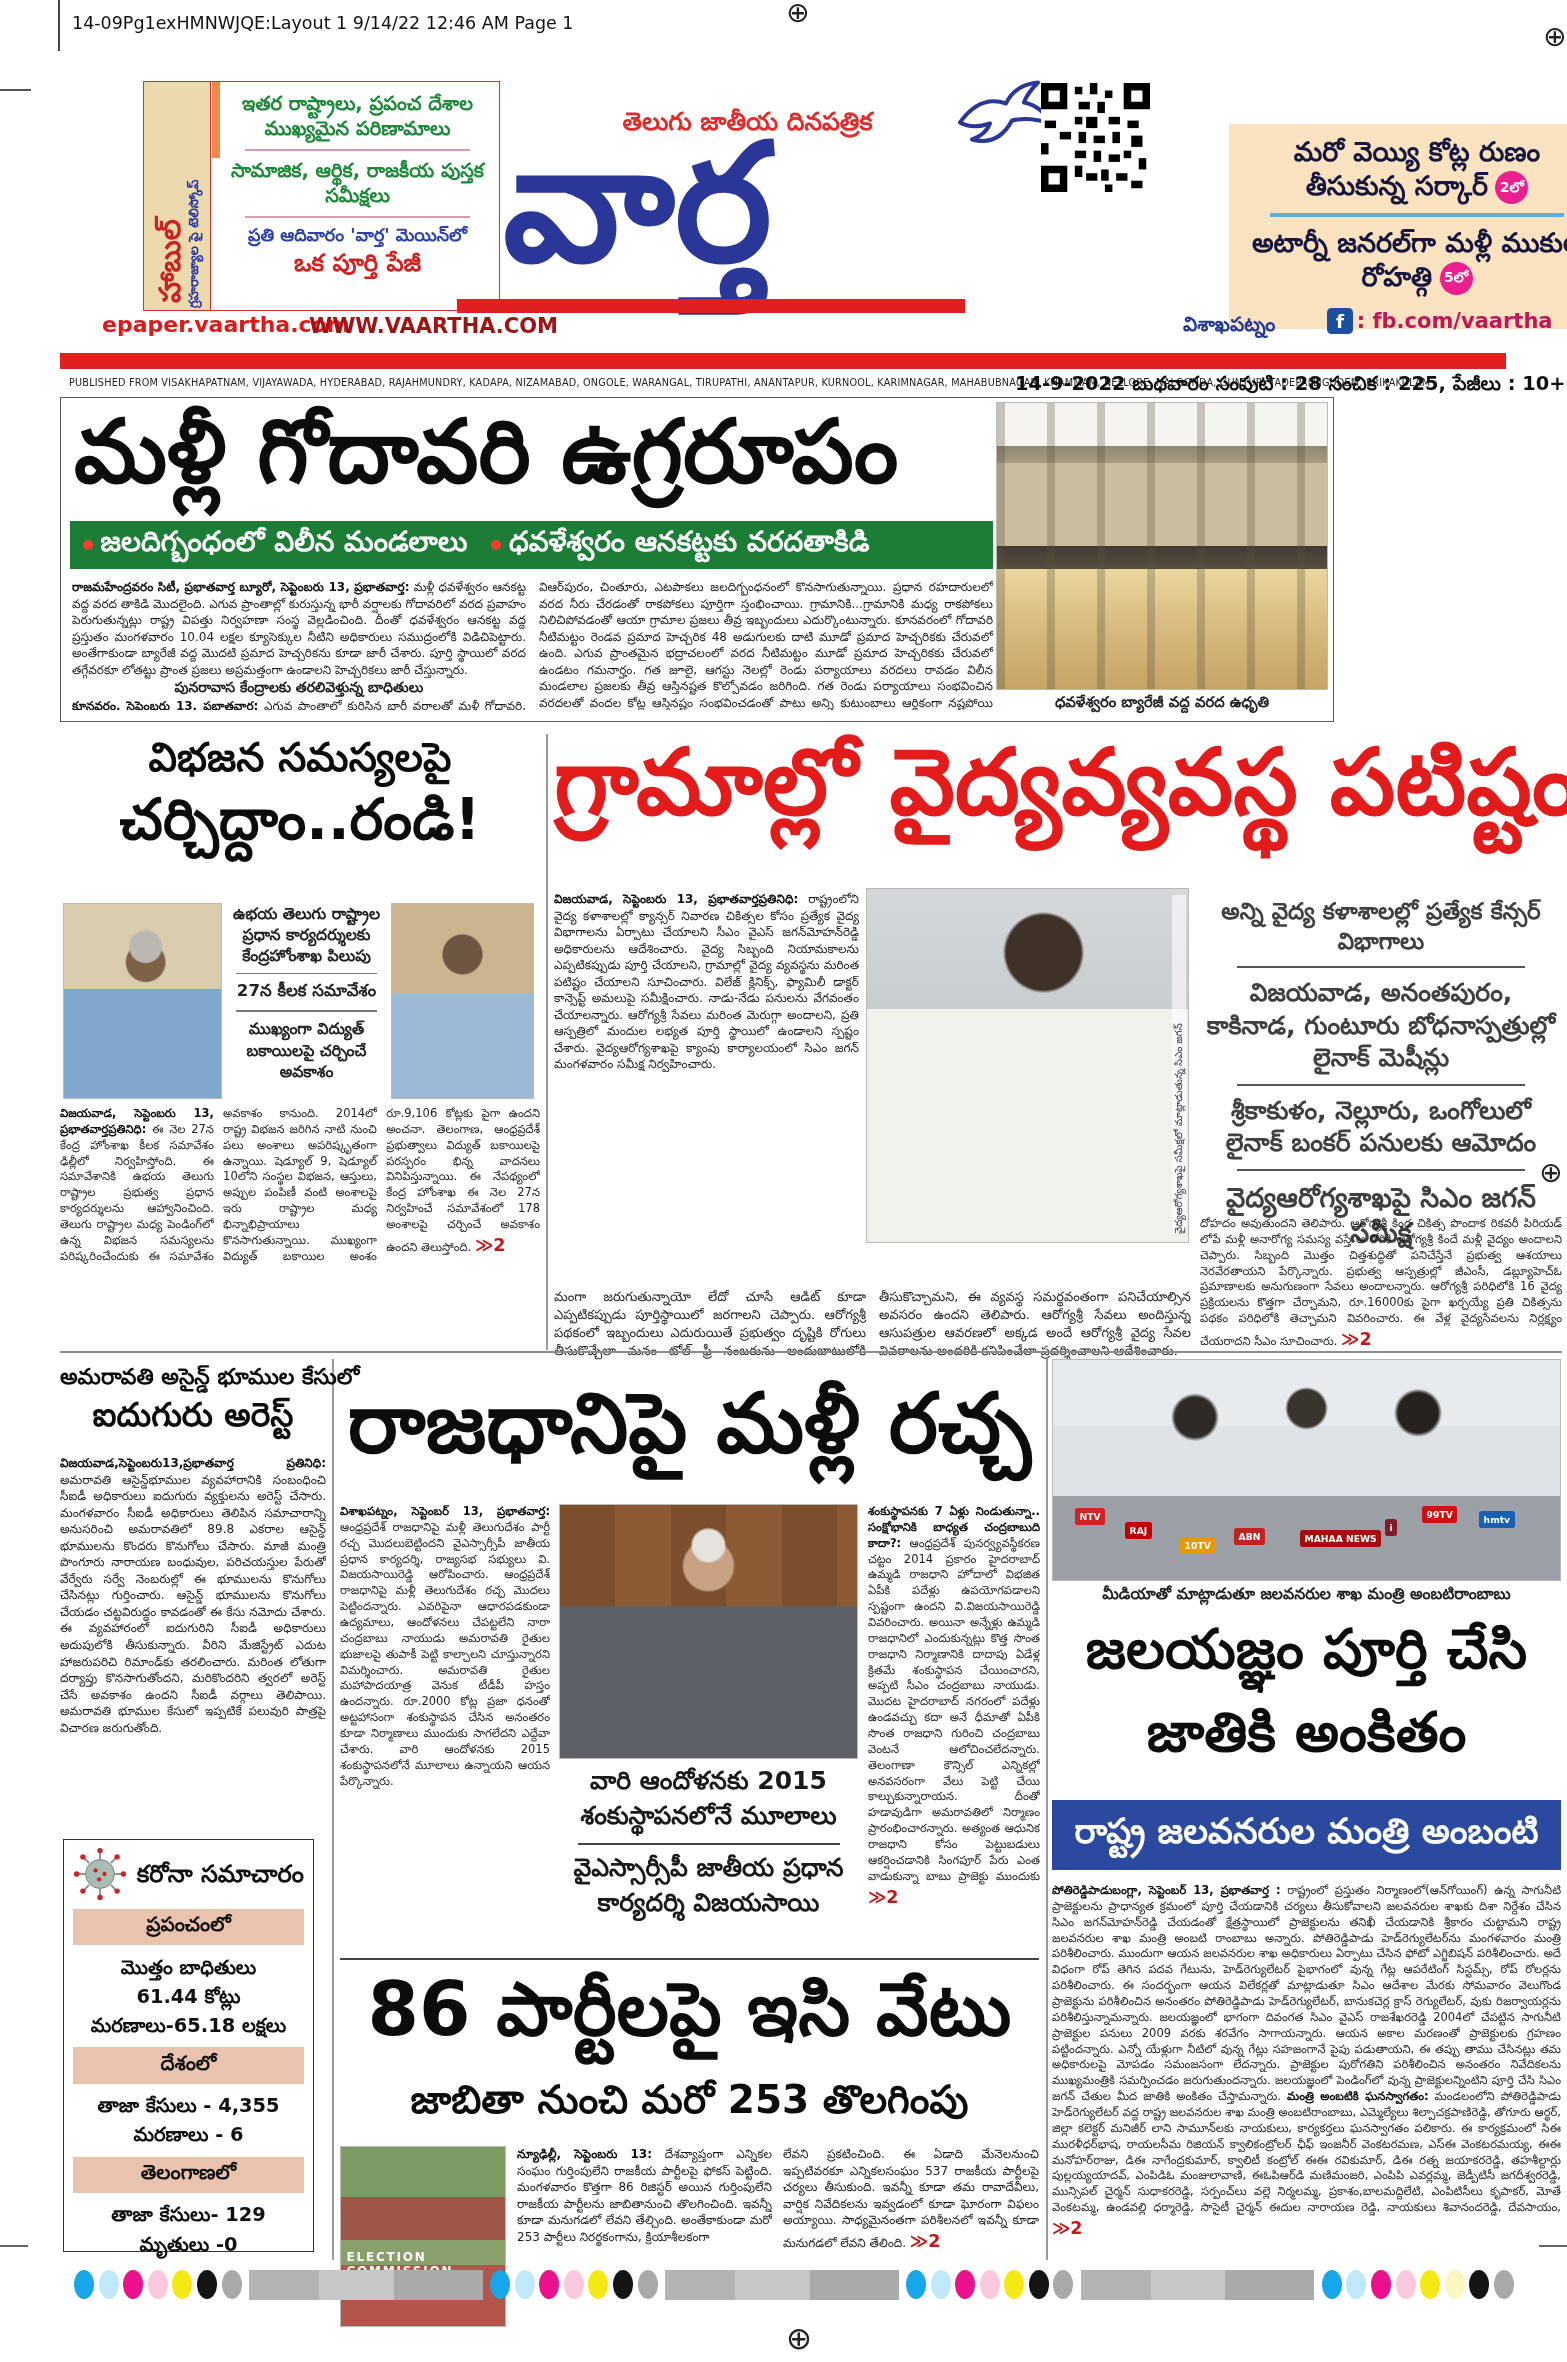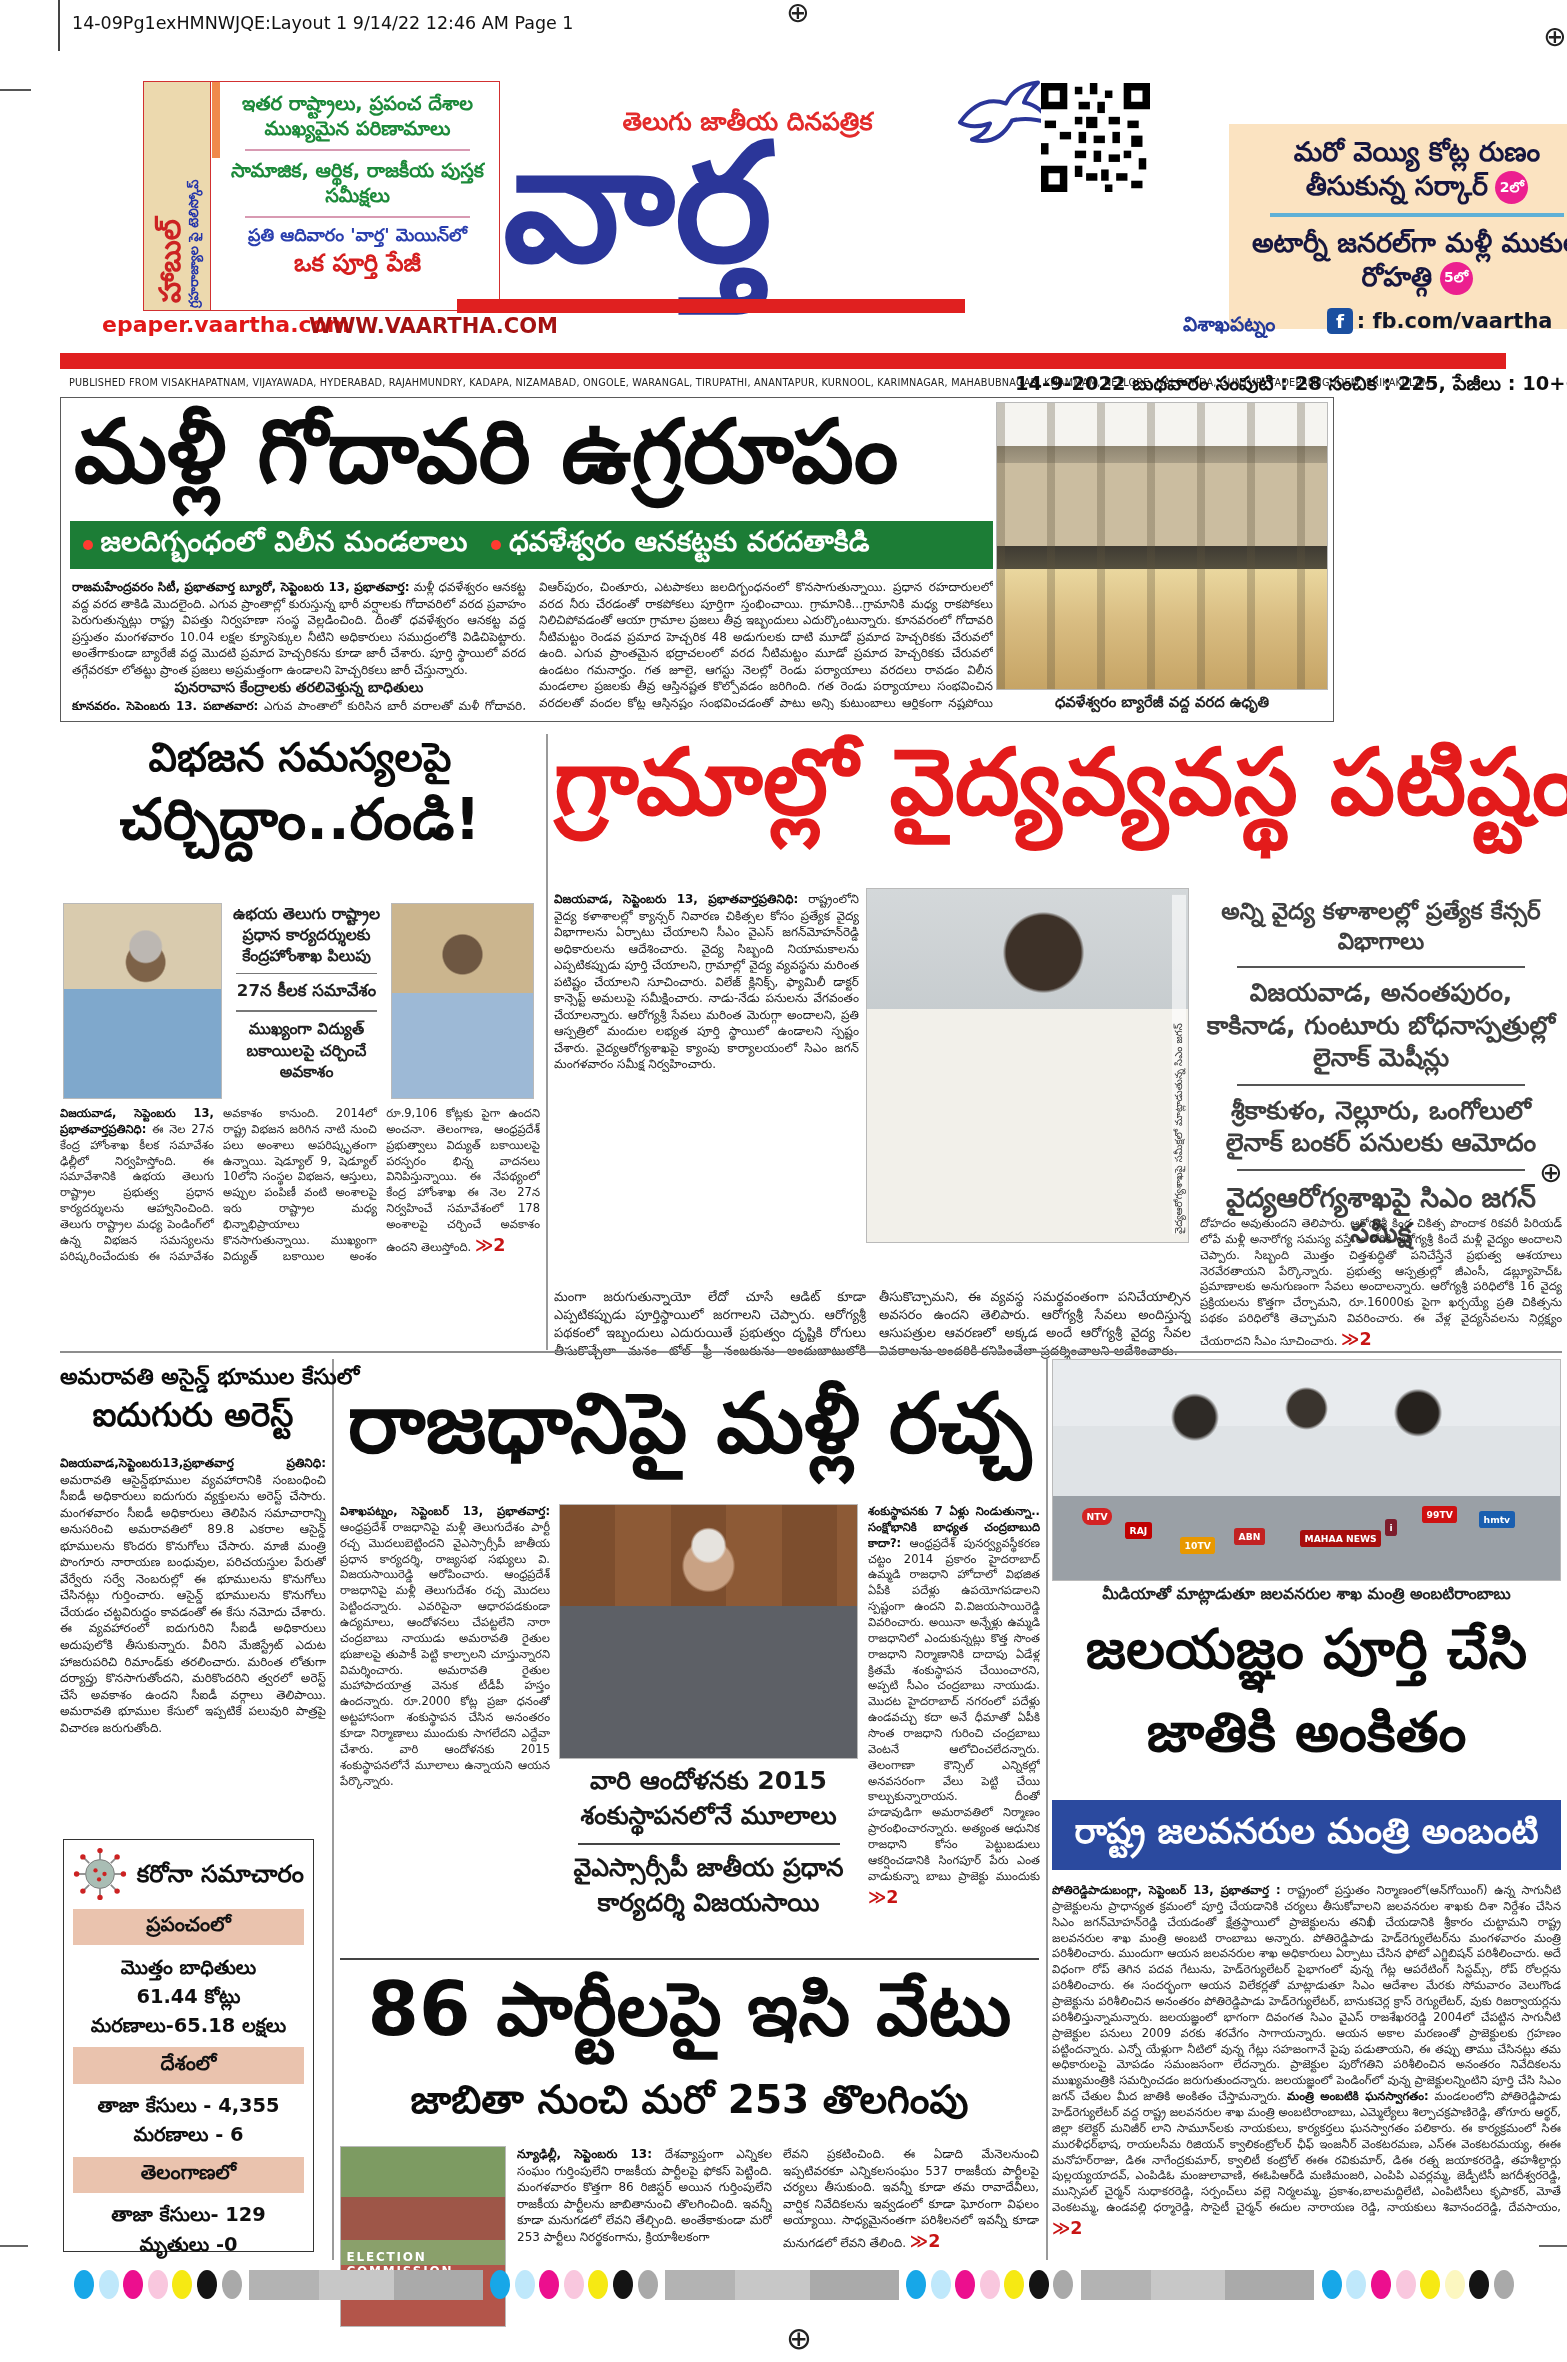--- a/index.html
+++ b/index.html
@@ -124,21 +124,21 @@
     <div class="peach-item">
       <span>అటార్నీ జనరల్‌గా మళ్లీ ముకుల్ రోహత్గి</span><span class="pgcircle">5లో</span>
     </div>
   </div>
 
   <div class="abs b" style="left:102px;top:312px;font-size:22px;color:#e11818;">epaper.vaartha.com</div>
   <div class="abs b" style="left:309px;top:314px;font-size:21px;color:#a31212;">WWW.VAARTHA.COM</div>
   <div class="abs b" style="left:1183px;top:312px;font-size:20px;color:#23399a;">విశాఖపట్నం</div>
   <div class="abs" style="left:1327px;top:308px;display:flex;align-items:center;gap:3.7px;">
     <span style="display:inline-flex;align-items:center;justify-content:center;width:26px;height:26px;border-radius:4.6px;background:#1b4fa0;color:#fff;font-weight:bold;font-size:18.5px;">f</span>
-    <span class="b" style="font-size:21px;color:#0f172a;">: fb.com/vaartha</span>
+    <span class="b" style="font-size:21px;color:#be185d;">: fb.com/vaartha</span>
   </div>
   <div class="abs" style="left:60px;top:353px;width:1446px;height:15.7px;background:#e01f1f;"></div>
   <div class="abs nw" style="left:69px;top:377px;font-size:9.7px;letter-spacing:0.2px;color:#222;">PUBLISHED FROM VISAKHAPATNAM, VIJAYAWADA, HYDERABAD, RAJAHMUNDRY, KADAPA, NIZAMABAD, ONGOLE, WARANGAL, TIRUPATHI, ANANTAPUR, KURNOOL, KARIMNAGAR, MAHABUBNAGAR, KHAMMAM, NELLORE, NALGONDA, GUNTUR, TADEPALLIGUDEM, SRIKAKULAM</div>
   <div class="abs b nw" style="left:1015px;top:372px;width:491px;text-align:right;font-size:19.4px;color:#101010;">14-9-2022 బుధవారం సంపుటి : 28  సంచిక : 225,  పేజీలు : 10+6 వెల : 6.50</div>
 
   <div class="abs" style="left:60px;top:397px;width:1274px;height:325px;border:1.8px solid #5a5a5a;box-sizing:border-box;">
     <div class="abs headline-black nw" style="left:13px;top:1.8px;font-size:88px;">మళ్లీ గోదావరి ఉగ్రరూపం</div>
     <div class="greenbar" style="left:9.2px;top:123px;width:923px;height:48px;">
       <span class="gb-item">
           <i class="dot"></i>
@@ -312,21 +312,21 @@
   <div class="abs body-txt just" style="left:783px;top:2146px;width:256px;height:185px;font-size:12px;">
     <span>లేవని ప్రకటించింది. ఈ ఏడాది మేనెలనుంచి ఇప్పటివరకూ ఎన్నికలసంఘం 537 రాజకీయ పార్టీలపై చర్యలు తీసుకుంది. ఇవన్నీ కూడా తమ రావాదేవీలు, వార్షిక నివేదికలను ఇవ్వడంలో కూడా ఘోరంగా విఫలం అయ్యాయి. సాధ్యమైనంతగా పరిశీలనలో ఇవన్నీ కూడా మనుగడలో లేవని తేలింది.</span>
     <span class="jump">≫2</span>
   </div>
 
   <div class="photo" style="left:1052px;top:1359px;width:509px;height:222px;background:
       radial-gradient(circle at 28% 26%, #2e2a26 0 5%, transparent 6%),
       radial-gradient(circle at 50% 22%, #3a342e 0 6%, transparent 7%),
       radial-gradient(circle at 72% 24%, #26221e 0 5%, transparent 6%),
       linear-gradient(180deg,#e8ebee 0 30%,#dfe3e6 30% 62%,#9aa0a6 62% 100%);">
-    <span class="micchip" style="left:29px;top:148px;background:#d42222;border-radius:8px;">NTV</span>
+    <span class="micchip" style="left:22px;top:148px;background:#d42222;">NTV</span>
     <span class="micchip" style="left:72px;top:162px;background:#c00000;">RAJ</span>
     <span class="micchip" style="left:127px;top:177px;background:#e89800;">10TV</span>
     <span class="micchip" style="left:181px;top:168px;background:#c22222;">ABN</span>
     <span class="micchip" style="left:247px;top:170px;background:#a80d0d;">MAHAA NEWS</span>
     <span class="micchip" style="left:332px;top:159px;background:#7d1d2c;">i</span>
     <span class="micchip" style="left:369px;top:146px;background:#cf1111;">99TV</span>
     <span class="micchip" style="left:426px;top:151px;background:#1a5fb0;">hmtv</span>
   </div>
   <div class="abs caption" style="left:1052px;top:1584px;width:509px;font-size:15.7px;">మీడియాతో మాట్లాడుతూ జలవనరుల శాఖ మంత్రి అంబటిరాంబాబు</div>
   <div class="abs headline-black ctr nw" style="left:1052px;top:1700px;width:509px;font-size:55px;">జాతికి అంకితం</div>

